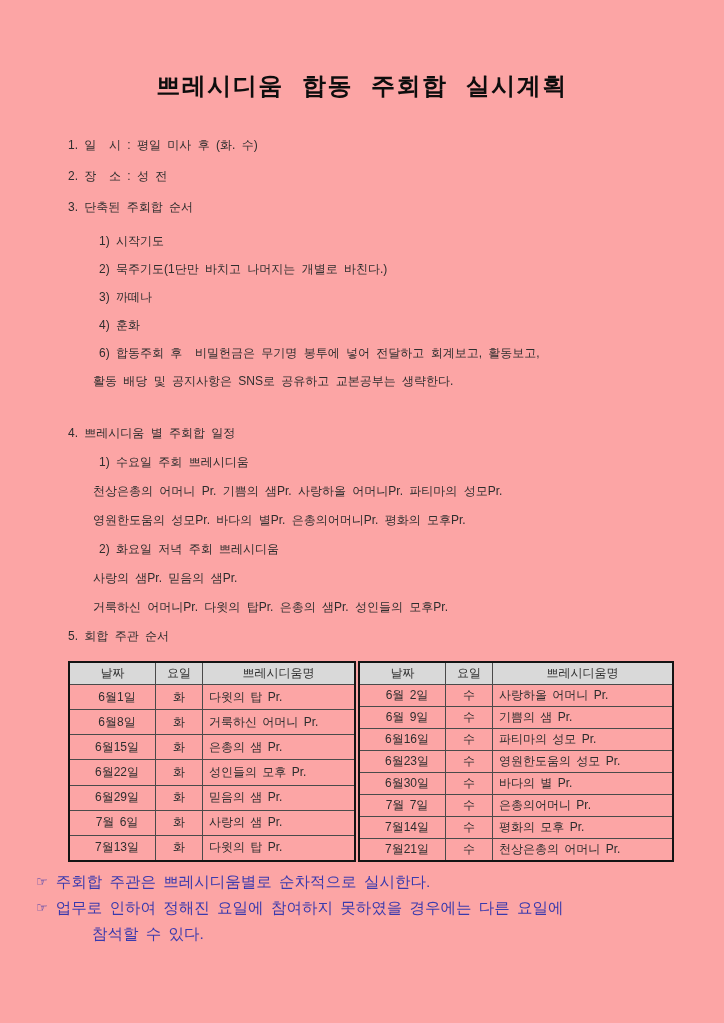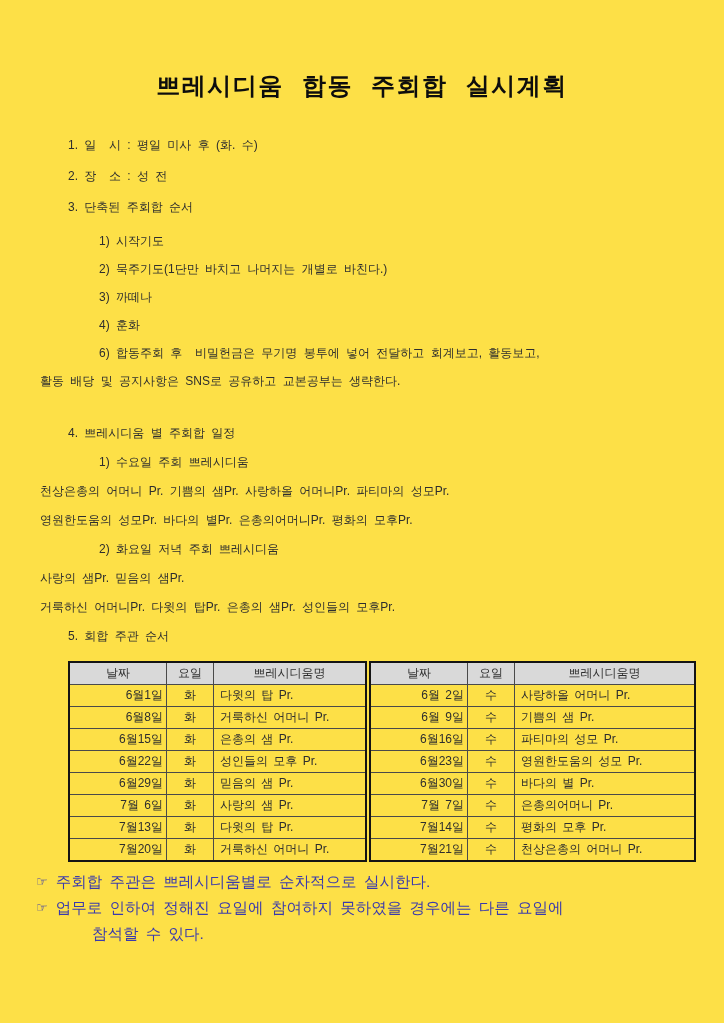--- a/index.html
+++ b/index.html
@@ -1,38 +1,38 @@
 <!DOCTYPE html>
 <html lang="ko"><head>
 <meta charset="utf-8">
 <style>
   html,body{margin:0;padding:0;background:#ffffff;}
   .page{
     position:relative;
     width:724px;height:1023px;
     margin:0 auto;
-    background:#fde047;
+    background:#fca5a5;
     font-family:"Liberation Sans","DejaVu Sans",sans-serif;
     color:#2e2e2e;
     overflow:hidden;
   }
   .title{
     padding-top:70px;
     text-align:center;
     font-size:24px;
     line-height:32px;
     font-weight:bold;
     color:#0d0d0d;
     letter-spacing:1.5px;
     word-spacing:10px;
   }
   .line{white-space:pre-wrap;word-spacing:3px;font-size:12px;}
   .l1{padding-left:68px;}
   .l2{padding-left:99px;}
-  .l3{padding-left:40px;}
+  .l3{padding-left:93px;}
   .sec-basic{margin-top:28px;}
   .sec-basic .line{line-height:31px;}
   .steps{margin-top:4px;}
   .steps .line{line-height:28px;}
   .sec4{margin-top:24px;}
   .sec4 .line{line-height:29px;}
 
   .table-wrap{
     margin:10px 0 0 68px;
     display:flex;
@@ -48,21 +48,21 @@
     height:21px;
     padding:0 3px;
     font-weight:normal;
     word-spacing:2px;
     white-space:pre;
   }
   th{
     background:#d9d9d9;
     text-align:center;
   }
-  td.c0{width:70px;text-align:right;padding-left:23px;}
+  td.c0{width:70px;text-align:center;padding-left:12px;}
   td.c1{width:40px;text-align:center;}
   table.t-left  td.c2{width:142px;text-align:left;padding-left:6px;}
   table.t-right td.c2{width:170px;text-align:left;padding-left:6px;}
   table.t-left  th.h2{width:142px;}
   table.t-right th.h2{width:170px;}
 
   .notes{margin-top:7px;color:#3a3aad;}
   .note-line{
     padding-left:36px;
     line-height:25px;
@@ -147,25 +147,20 @@
           </tr>
           <tr>
             <td class="c0">7월 6일</td>
             <td class="c1">화</td>
             <td class="c2">사랑의 샘 Pr.</td>
           </tr>
           <tr>
             <td class="c0">7월13일</td>
             <td class="c1">화</td>
             <td class="c2">다윗의 탑 Pr.</td>
-          </tr>
-          <tr>
-            <td class="c0">7월20일</td>
-            <td class="c1">화</td>
-            <td class="c2">거룩하신 어머니 Pr.</td>
           </tr>
         </tbody>
     </table>
     <table class="t-right">
       <thead>
         <tr>
           <th class="h0">날짜</th>
           <th class="h1">요일</th>
           <th class="h2">쁘레시디움명</th>
         </tr>

